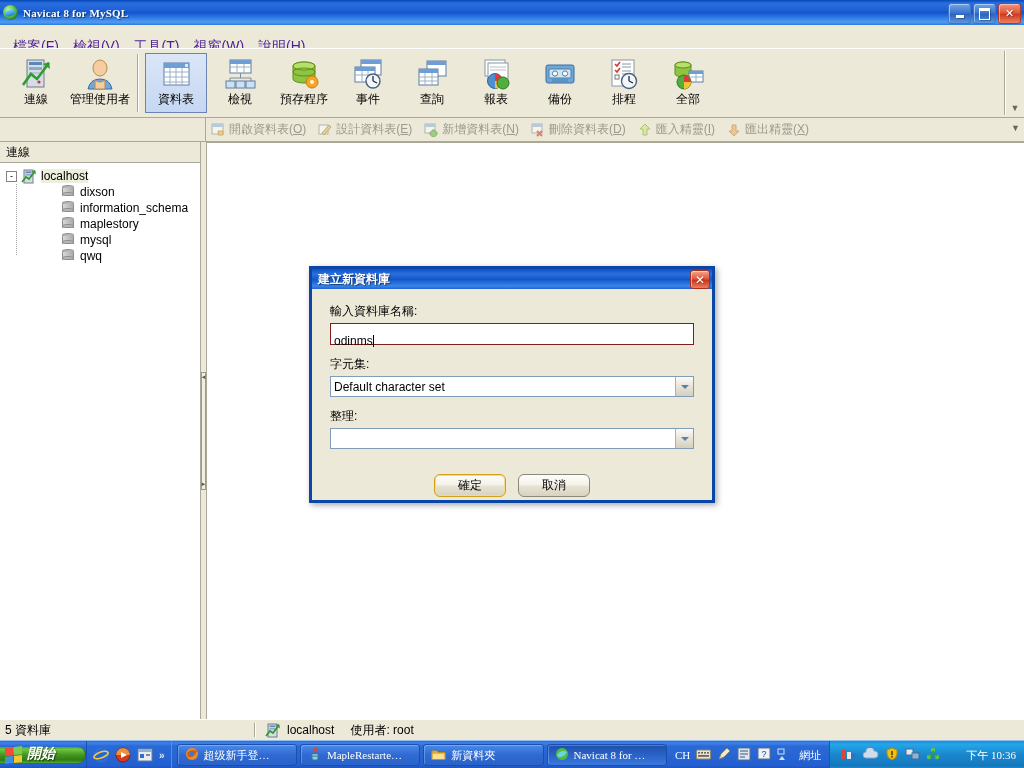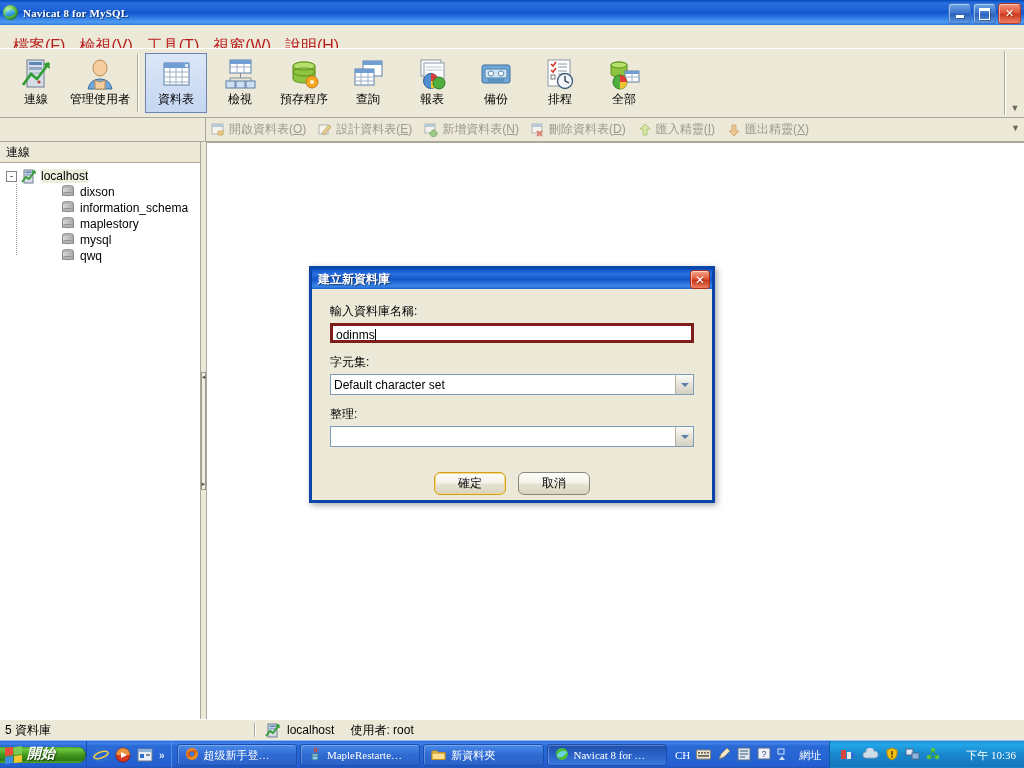--- a/index.html
+++ b/index.html
@@ -35,21 +35,21 @@
     box-shadow:inset 1px 1px 0 rgba(255,255,255,.45);position:relative;}
   .wbtn.close{border:1px solid #b03a28;
     background:linear-gradient(to bottom,#f3957c,#e2583a 45%,#cc3c20 55%,#ef7f60);}
   .wbtn i{font-style:normal;color:#fff;font-size:11px;font-weight:bold;line-height:1;text-shadow:1px 1px 0 rgba(0,0,0,.35);}
   .wbtn .min-g{display:block;width:8px;height:3px;background:#fff;margin-top:6px;box-shadow:1px 1px 0 rgba(0,0,0,.3);}
   .wbtn .max-g{display:block;width:9px;height:8px;border:1px solid #fff;border-top-width:3px;box-shadow:1px 1px 0 rgba(0,0,0,.25);}
 
   
   .menubar{height:22px;flex:0 0 22px;background:#ece9d8;display:flex;align-items:center;padding-left:6px;
     border-bottom:1px solid #ece9d8;}
-  .menuitem{padding:2px 7px;color:#b91c1c;font-size:16px;line-height:14px;cursor:default;margin-top:19px;}
+  .menuitem{padding:2px 7px;color:#4c1d95;font-size:14px;line-height:14px;cursor:default;margin-top:19px;}
   .menuitem u{text-decoration:underline;}
 
   
   .toolbar{height:68px;flex:0 0 68px;background:#ece9d8;position:relative;display:flex;align-items:stretch;
     border-top:1px solid #fff;border-bottom:1px solid #aca899;padding-left:4px;}
   .tgroup{display:flex;align-items:center;}
   .tsep{width:1px;margin:5px 5px;background:#aca899;border-right:1px solid #fff;}
   .tbtn{width:62px;height:60px;margin:3px 1px;display:flex;flex-direction:column;align-items:center;justify-content:flex-start;
     padding-top:4px;box-sizing:border-box;border:1px solid transparent;cursor:default;}
   .tbtn.active{border:1px solid #6a84b4;background:linear-gradient(to bottom,#dbe6f7,#c5d7f2);}
@@ -106,22 +106,22 @@
     box-shadow:2px 2px 6px rgba(0,0,0,.35);}
   .dlg-title{height:20px;background:linear-gradient(to bottom,#0a52c8 0%,#2c70de 25%,#1356c9 52%,#3a86e8 85%,#1e63d8 100%);
     display:flex;align-items:center;padding-left:6px;position:relative;}
   .dlg-title .t{color:#fff;font-weight:bold;font-size:12px;text-shadow:1px 1px 1px rgba(0,0,0,.5);}
   .dlg-close{position:absolute;right:2px;top:1px;width:18px;height:17px;border-radius:3px;border:1px solid #a8301d;
     background:linear-gradient(to bottom,#f5a78f,#e2583a 45%,#c5361c 55%,#ee7e5e);
     display:flex;align-items:center;justify-content:center;color:#fff;font-size:12px;font-weight:bold;
     box-shadow:inset 1px 1px 0 rgba(255,255,255,.5);text-shadow:1px 1px 0 rgba(0,0,0,.3);}
   .dlg-body{padding:14px 18px 0 18px;}
   .fld-label{font-size:12px;color:#000;margin-bottom:3px;}
-  .txtinput{width:100%;height:20px;box-sizing:border-box;border:3px solid #7f1d1d;background:#fff;
-    font-size:12px;padding:2px 3px;color:#000;line-height:15px;position:relative;}
+  .txtinput{width:100%;height:20px;box-sizing:border-box;border:1px solid #7f1d1d;background:#fff;
+    font-size:12px;padding:10px 3px;color:#000;line-height:15px;position:relative;}
   .caret{display:inline-block;width:1px;height:12px;background:#000;vertical-align:-2px;margin-left:0px;}
   .field-gap{height:11px;}
   .combo{width:100%;height:21px;box-sizing:border-box;border:1px solid #7f9db9;background:#fff;display:flex;align-items:center;}
   .combo .val{flex:1;font-size:12px;padding-left:3px;color:#000;white-space:nowrap;}
   .combo .arrowbox{width:17px;height:19px;flex:0 0 17px;display:flex;align-items:center;justify-content:center;
     background:linear-gradient(to bottom,#fbfbf9,#e3e0d2 60%,#d4d0c0);border-left:1px solid #b5b0a0;}
   .combo .arrowbox b{display:block;width:0;height:0;border-left:4px solid transparent;border-right:4px solid transparent;border-top:4px solid #5a7fa8;}
   .dlg-buttons{display:flex;justify-content:center;gap:12px;margin-top:25px;}
   .btn{min-width:72px;height:23px;box-sizing:border-box;background:linear-gradient(to bottom,#fdfdfc 0%,#f4f2e9 45%,#e6e2d2 55%,#d8d3c0 100%);
     border:1px solid #8c8878;border-radius:6px;display:flex;align-items:center;justify-content:center;font-size:12px;color:#000;cursor:default;}
@@ -274,20 +274,39 @@
             <path d="M6 8 a11 4 0 0 1 22 0 v13 a11 4 0 0 1 -22 0 z" fill="#8fc440" stroke="#5e8f1c"></path>
             <ellipse cx="17" cy="8" rx="11" ry="4" fill="#b5e06a" stroke="#5e8f1c"></ellipse>
             <ellipse cx="17" cy="14" rx="11" ry="4" fill="none" stroke="#5e8f1c"></ellipse>
             <circle cx="25" cy="24" r="6" fill="#f5a623" stroke="#c87d10"></circle>
             <circle cx="25" cy="24" r="2" fill="#fff5dd"></circle>
           </svg>
         </div>
         <div class="lbl">預存程序</div>
       </div>
 
+      <div class="tbtn">
+        <div class="ico">
+          <svg width="34" height="32" viewBox="0 0 34 32">
+            <rect x="10" y="2" width="20" height="15" fill="#fff" stroke="#5b7ea8"></rect>
+            <rect x="10" y="2" width="20" height="4" fill="#6f9ed4"></rect>
+            <rect x="4" y="9" width="20" height="15" fill="#fff" stroke="#5b7ea8"></rect>
+            <rect x="4" y="9" width="20" height="4" fill="#6f9ed4"></rect>
+            <g stroke="#9bb0c6">
+                <line x1="4" y1="17" x2="24" y2="17"></line>
+                <line x1="11" y1="13" x2="11" y2="24"></line>
+                <line x1="17" y1="13" x2="17" y2="24"></line>
+              </g>
+            <circle cx="22" cy="23" r="7" fill="#f2f6fa" stroke="#44607e" stroke-width="1.4"></circle>
+            <line x1="22" y1="23" x2="22" y2="18" stroke="#1c2c3c" stroke-width="1.3"></line>
+            <line x1="22" y1="23" x2="26" y2="25" stroke="#1c2c3c" stroke-width="1.3"></line>
+          </svg>
+        </div>
+        <div class="lbl">事件</div>
+      </div>
 
       <div class="tbtn">
         <div class="ico">
           <svg width="34" height="32" viewBox="0 0 34 32">
             <rect x="12" y="3" width="19" height="15" fill="#fff" stroke="#5b7ea8"></rect>
             <rect x="12" y="3" width="19" height="4" fill="#6f9ed4"></rect>
             <rect x="4" y="11" width="19" height="16" fill="#fff" stroke="#5b7ea8"></rect>
             <rect x="4" y="11" width="19" height="4" fill="#6f9ed4"></rect>
             <g stroke="#9bb0c6">
                 <line x1="4" y1="19" x2="23" y2="19"></line>

